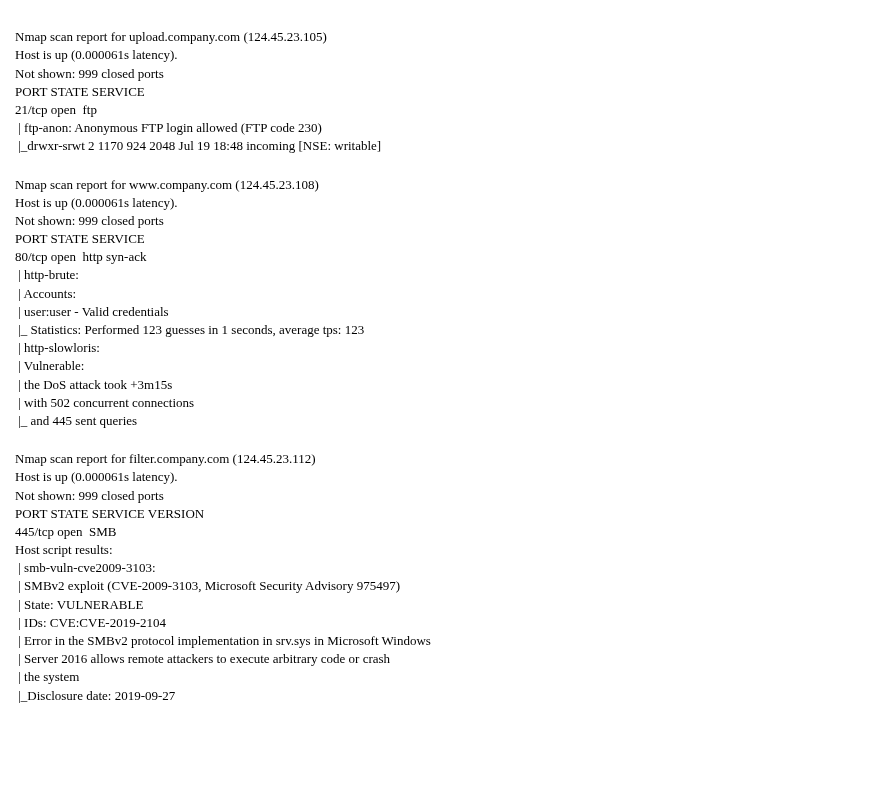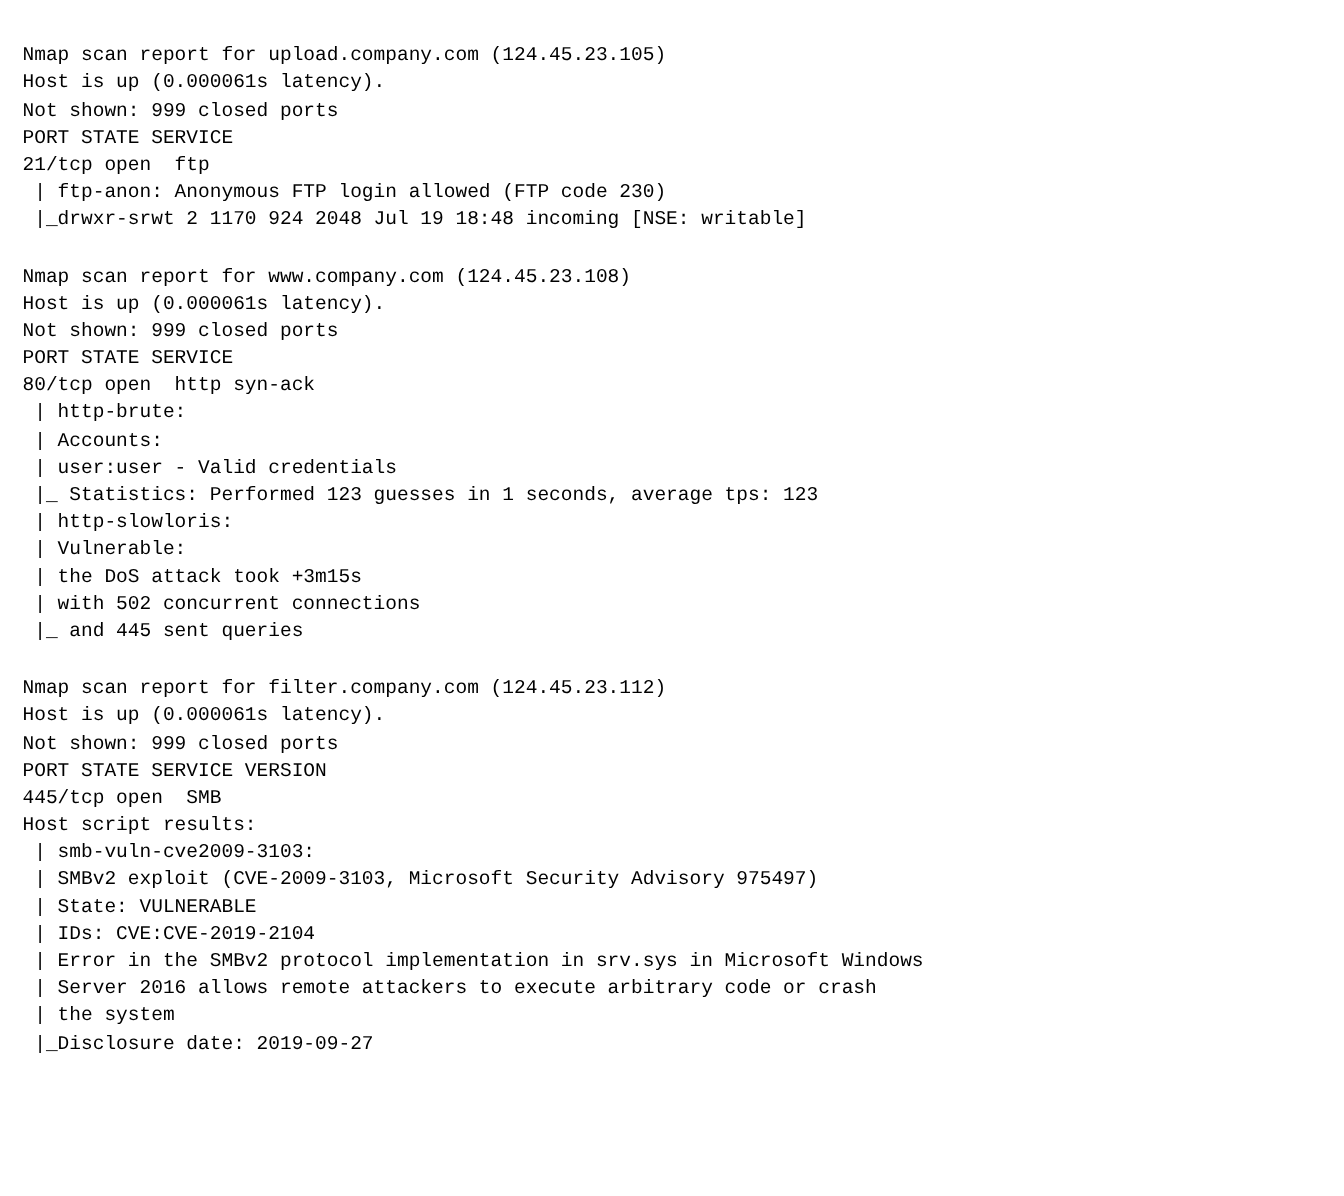--- a/index.html
+++ b/index.html
@@ -1,18 +1,19 @@
 <!DOCTYPE html>
 <html><head>
   <meta charset="utf-8">
   <style>
     * {
       margin: 0;
       padding: 0;
       box-sizing: border-box;
+      font-family: Liberation Serif, serif;
     }
 
     body {
       background-color: #ffffff;
       font-family: 'Courier New', Courier, monospace;
       font-size: 13px;
       color: #000000;
       padding: 10px 15px;
       width: 896px;
       min-height: 797px;

